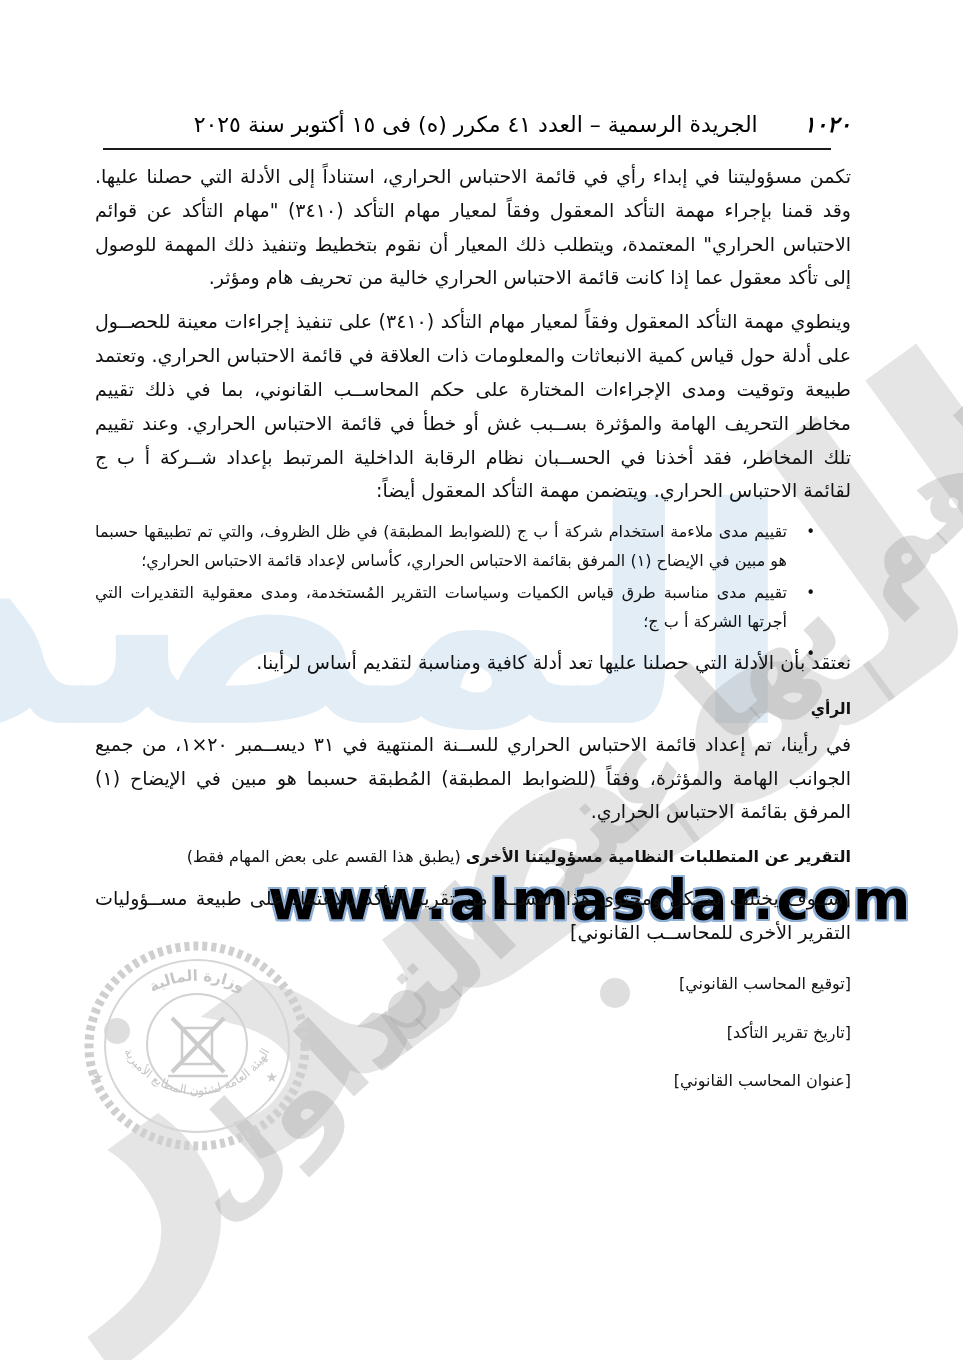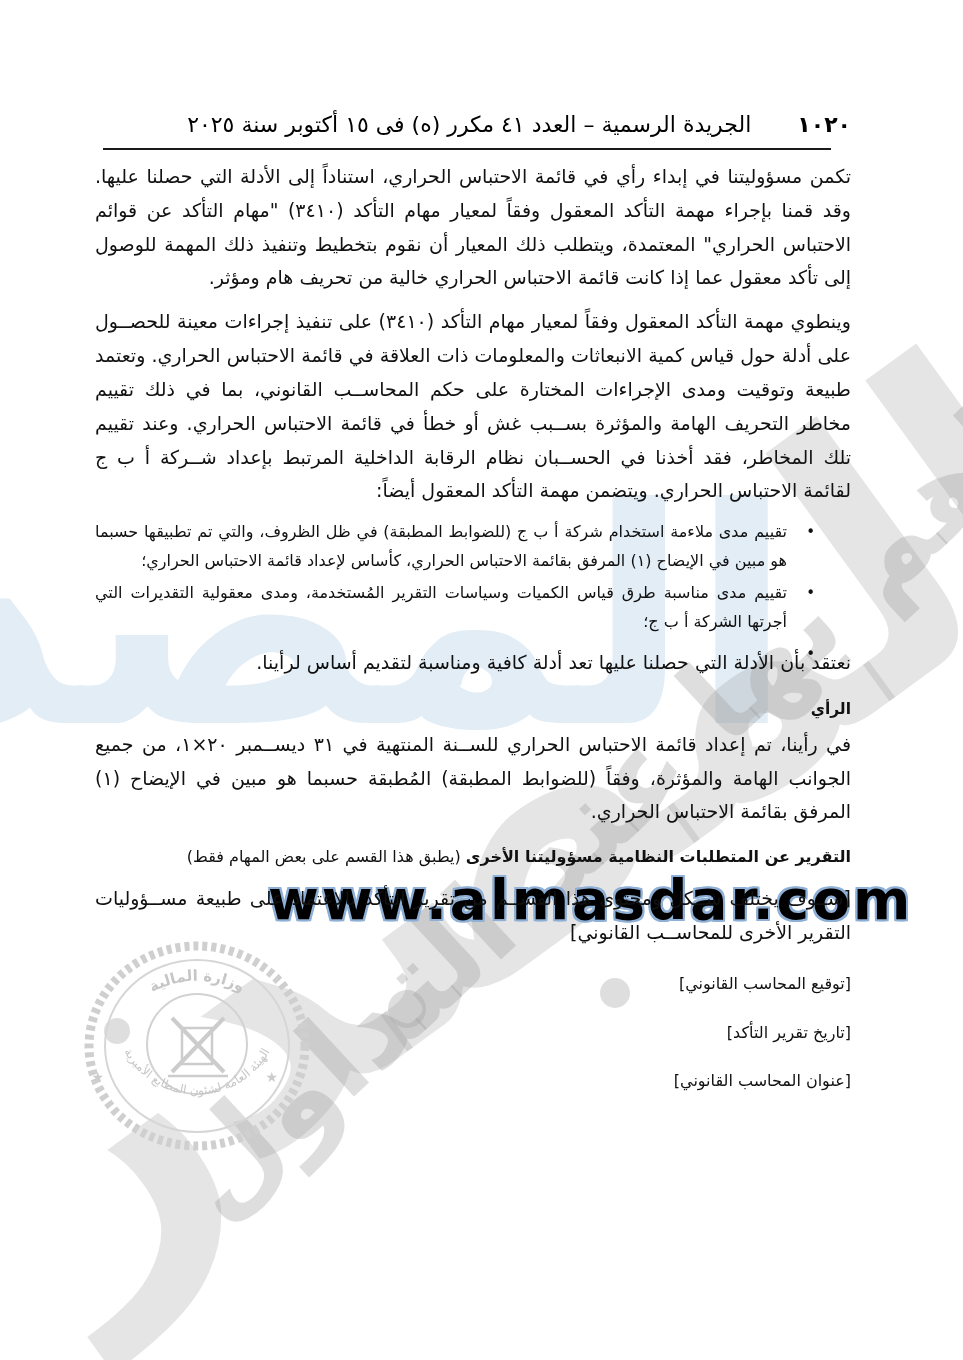--- a/index.html
+++ b/index.html
@@ -32,21 +32,21 @@
                 -2px -2px 0 #8fb0d6,2px 2px 0 #8fb0d6,-2px 2px 0 #8fb0d6,2px -2px 0 #8fb0d6;
   }
   .wm-dot{position:absolute;border-radius:50%;background:rgba(160,160,160,0.35);}
   .dot1{width:38px;height:38px;left:388px;top:990px;}
   .dot2{width:30px;height:30px;left:600px;top:978px;}
   .dot3{width:26px;height:26px;left:104px;top:1018px;}
   .seal{position:absolute;left:82px;top:940px;}
   
   .content{position:absolute;top:94px;left:95px;right:112px;z-index:1;}
   .header-row{display:flex;direction:rtl;align-items:baseline;gap:46px;font-size:22px;color:#000;}
-  .pagenum{font-weight:bold;letter-spacing:2px;}
+  .pagenum{font-weight:bold;letter-spacing:2px;font-style:italic;}
   .gz-title{white-space:nowrap;margin-top:18px;}
   .rule{border-top:2.6px solid #1a1a1a;margin:11px 20px 0 8px;}
   .sec-head{font-size:15.5px;font-weight:bold;margin:20px 0 6px 0;}
   p.body{font-size:19px;line-height:1.78;margin:10px 0;text-align:justify;}
   ul.bullets{list-style:none;margin:6px 0;padding:0 30px 0 0;}
   ul.bullets li{position:relative;padding-right:34px;font-size:16px;line-height:1.78;
     text-align:justify;margin:4px 0;}
   ul.bullets li .blt{position:absolute;right:6px;top:1px;font-size:15px;}
   .bold-head{font-size:16px;line-height:1.78;margin:14px 0 8px 0;}
   .bold-head .b{font-weight:bold;}

